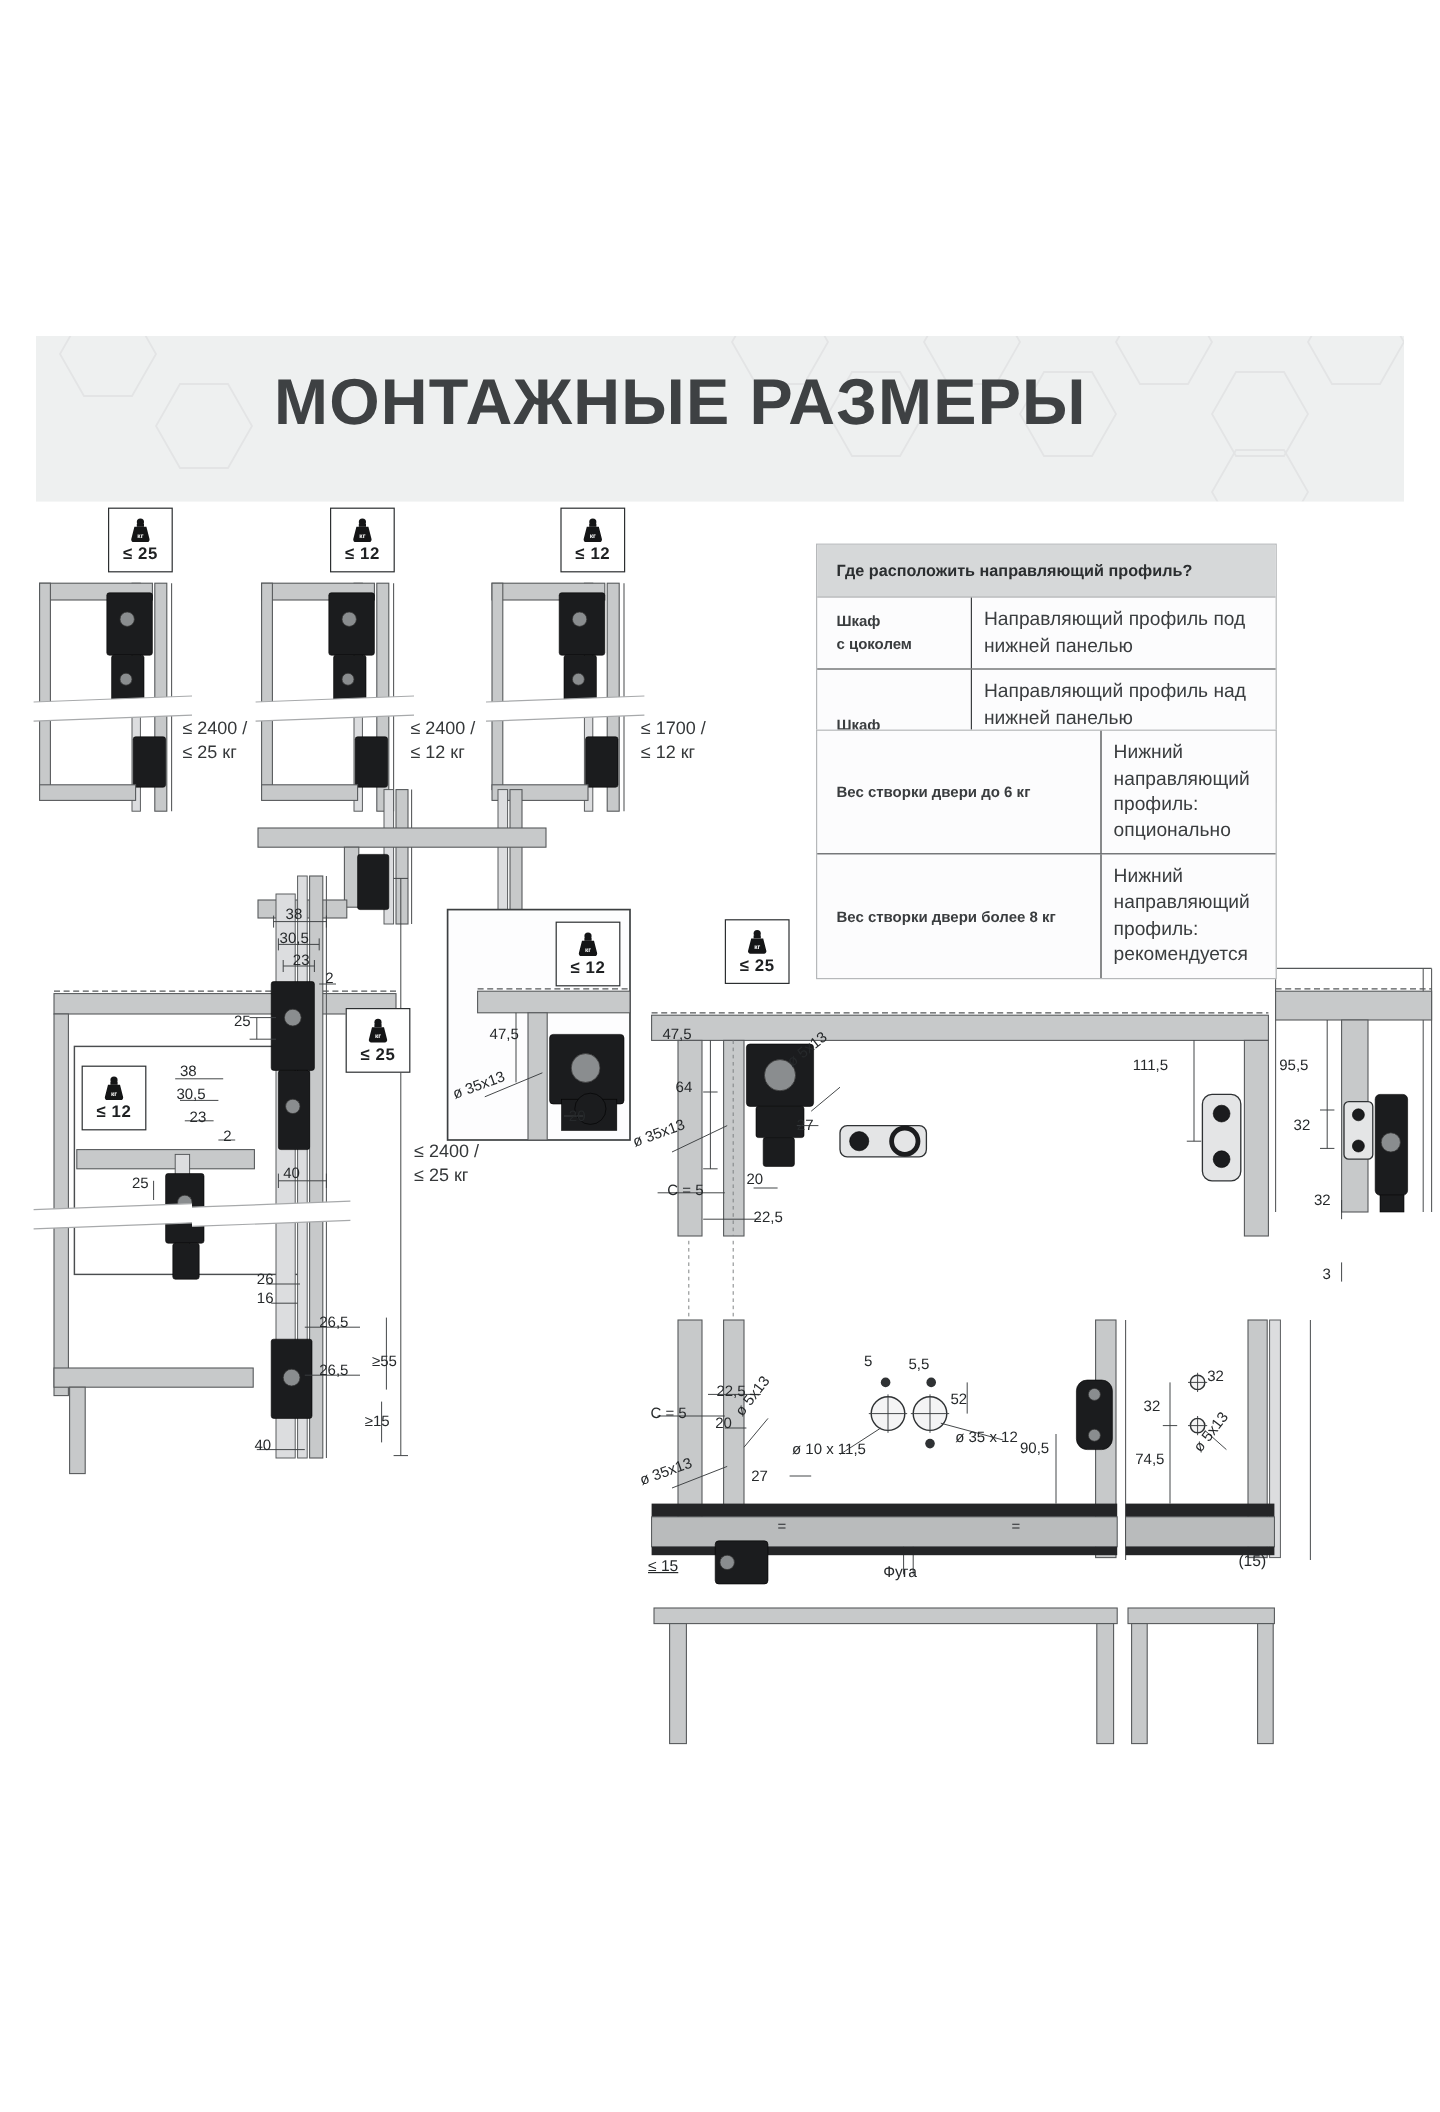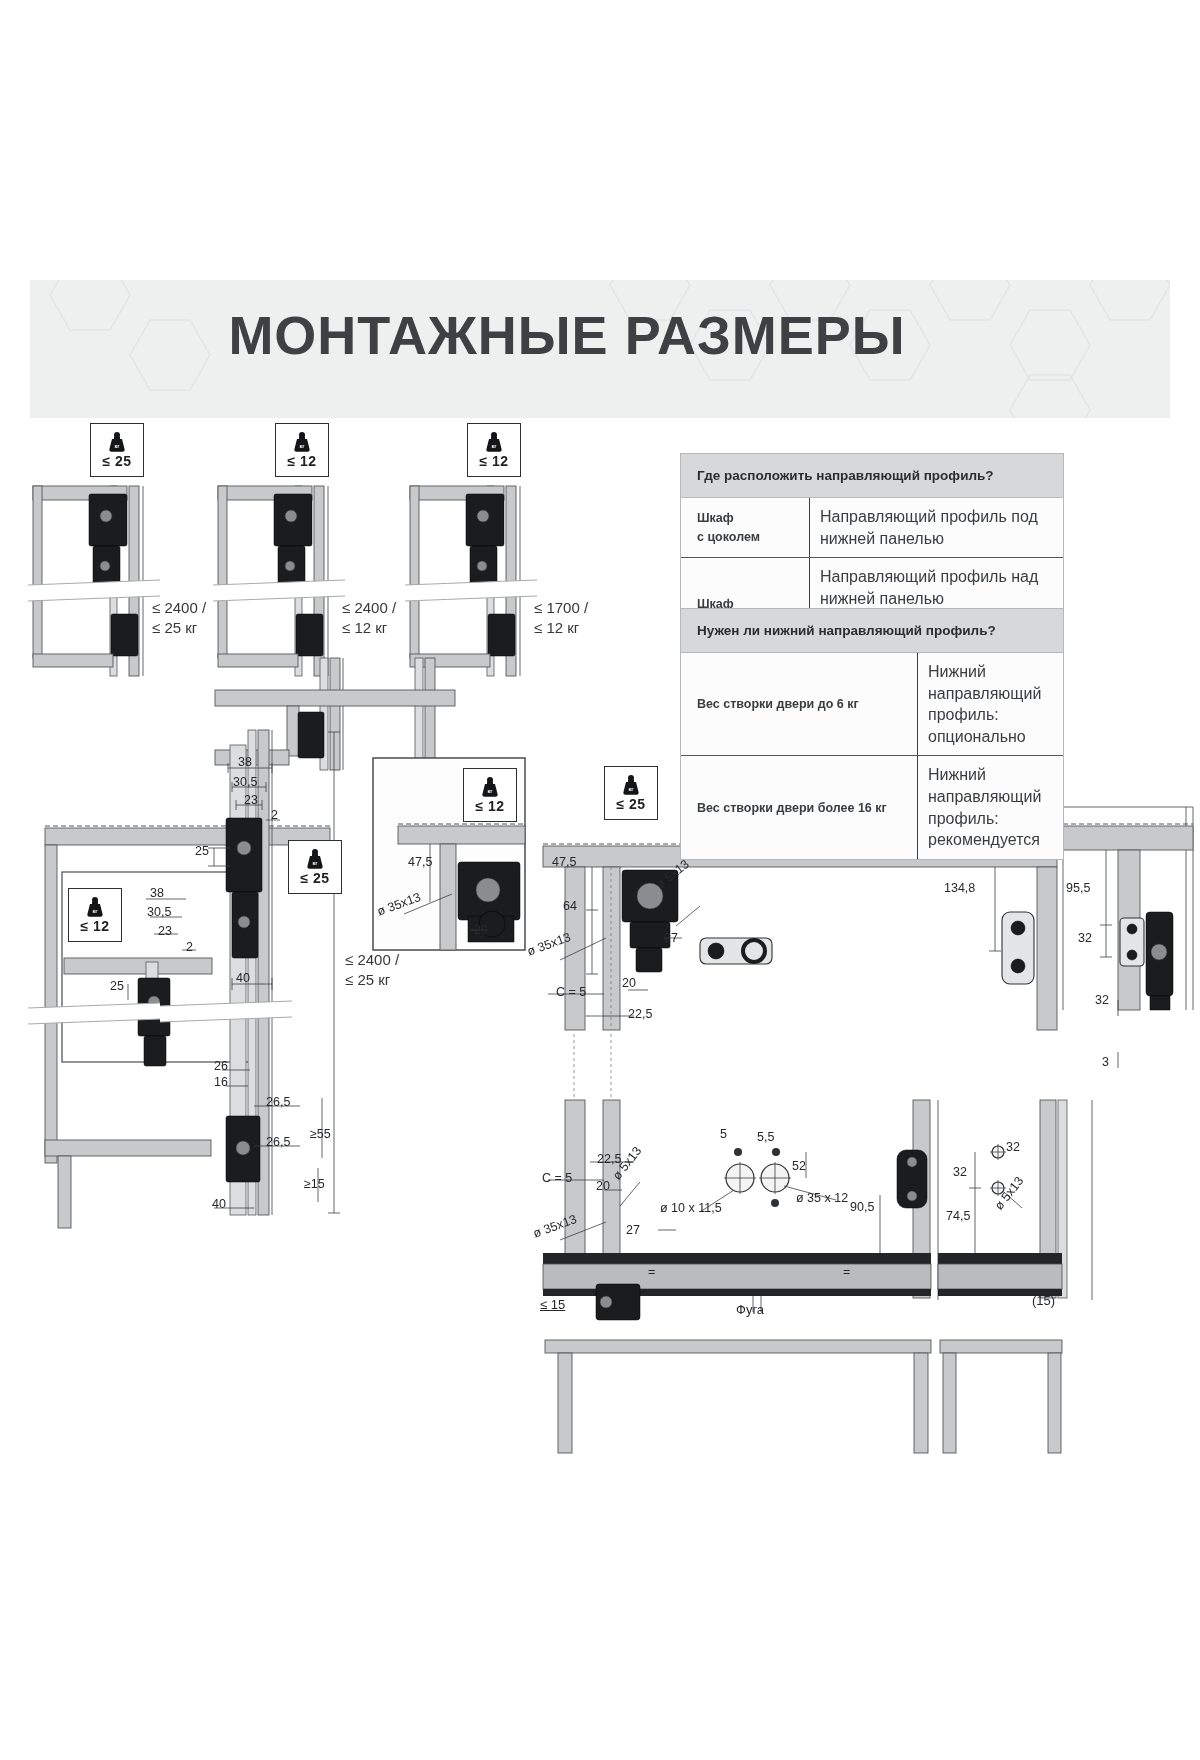--- a/index.html
+++ b/index.html
@@ -338,30 +338,29 @@
 без цоколя</div>
         <div class="cell-r">
           <div>Направляющий профиль над нижней панелью</div>
           <div>Направляющий профиль под полкой</div>
         </div>
       </div>
     </div>
   </div>
 
   <div class="tbl" id="tbl2" style="left:680px;top:575px;width:382px;">
-    <div class="tbl-head">Нужен ли нижний направляющий профиль?</div>
     <div class="tbl-body">
       <div class="tbl-row">
         <div class="cell-l">Вес створки двери до 6 кг</div>
         <div class="cell-r">
           <div>Нижний направляющий профиль: опционально</div>
         </div>
       </div>
       <div class="tbl-row">
-        <div class="cell-l">Вес створки двери более 16 кг</div>
+        <div class="cell-l">Вес створки двери более 8 кг</div>
         <div class="cell-r">
           <div>Нижний направляющий профиль: рекомендуется</div>
         </div>
       </div>
     </div>
   </div>
 
   <div id="labels">
       <span class="dim big" style="left: 152px; top: 598px;">≤ 2400 /
 ≤ 25 кг</span>
@@ -393,21 +392,21 @@
       <span class="dim" style="left: 378px; top: 906px; transform: rotate(-20deg);">ø 35x13</span>
       <span class="dim" style="left: 474px; top: 924px;">20</span>
       <span class="dim" style="left: 552px; top: 856px;">47,5</span>
       <span class="dim" style="left: 563px; top: 900px;">64</span>
       <span class="dim" style="left: 658px; top: 880px; transform: rotate(-38deg);">ø 5x13</span>
       <span class="dim" style="left: 664px; top: 932px;">27</span>
       <span class="dim" style="left: 528px; top: 946px; transform: rotate(-20deg);">ø 35x13</span>
       <span class="dim" style="left: 556px; top: 986px;">С = 5</span>
       <span class="dim" style="left: 622px; top: 977px;">20</span>
       <span class="dim" style="left: 628px; top: 1008px;">22,5</span>
-      <span class="dim" style="left: 944px; top: 882px;">134,8</span>
+      <span class="dim" style="left: 944px; top: 882px;">111,5</span>
       <span class="dim" style="left: 1066px; top: 882px;">95,5</span>
       <span class="dim" style="left: 1078px; top: 932px;">32</span>
       <span class="dim" style="left: 1095px; top: 994px;">32</span>
       <span class="dim" style="left: 1102px; top: 1056px;">3</span>
       <span class="dim" style="left: 597px; top: 1153px;">22,5</span>
       <span class="dim" style="left: 542px; top: 1172px;">С = 5</span>
       <span class="dim" style="left: 596px; top: 1180px;">20</span>
       <span class="dim" style="left: 616px; top: 1172px; transform: rotate(-52deg);">ø 5x13</span>
       <span class="dim" style="left: 534px; top: 1228px; transform: rotate(-20deg);">ø 35x13</span>
       <span class="dim" style="left: 626px; top: 1224px;">27</span>

